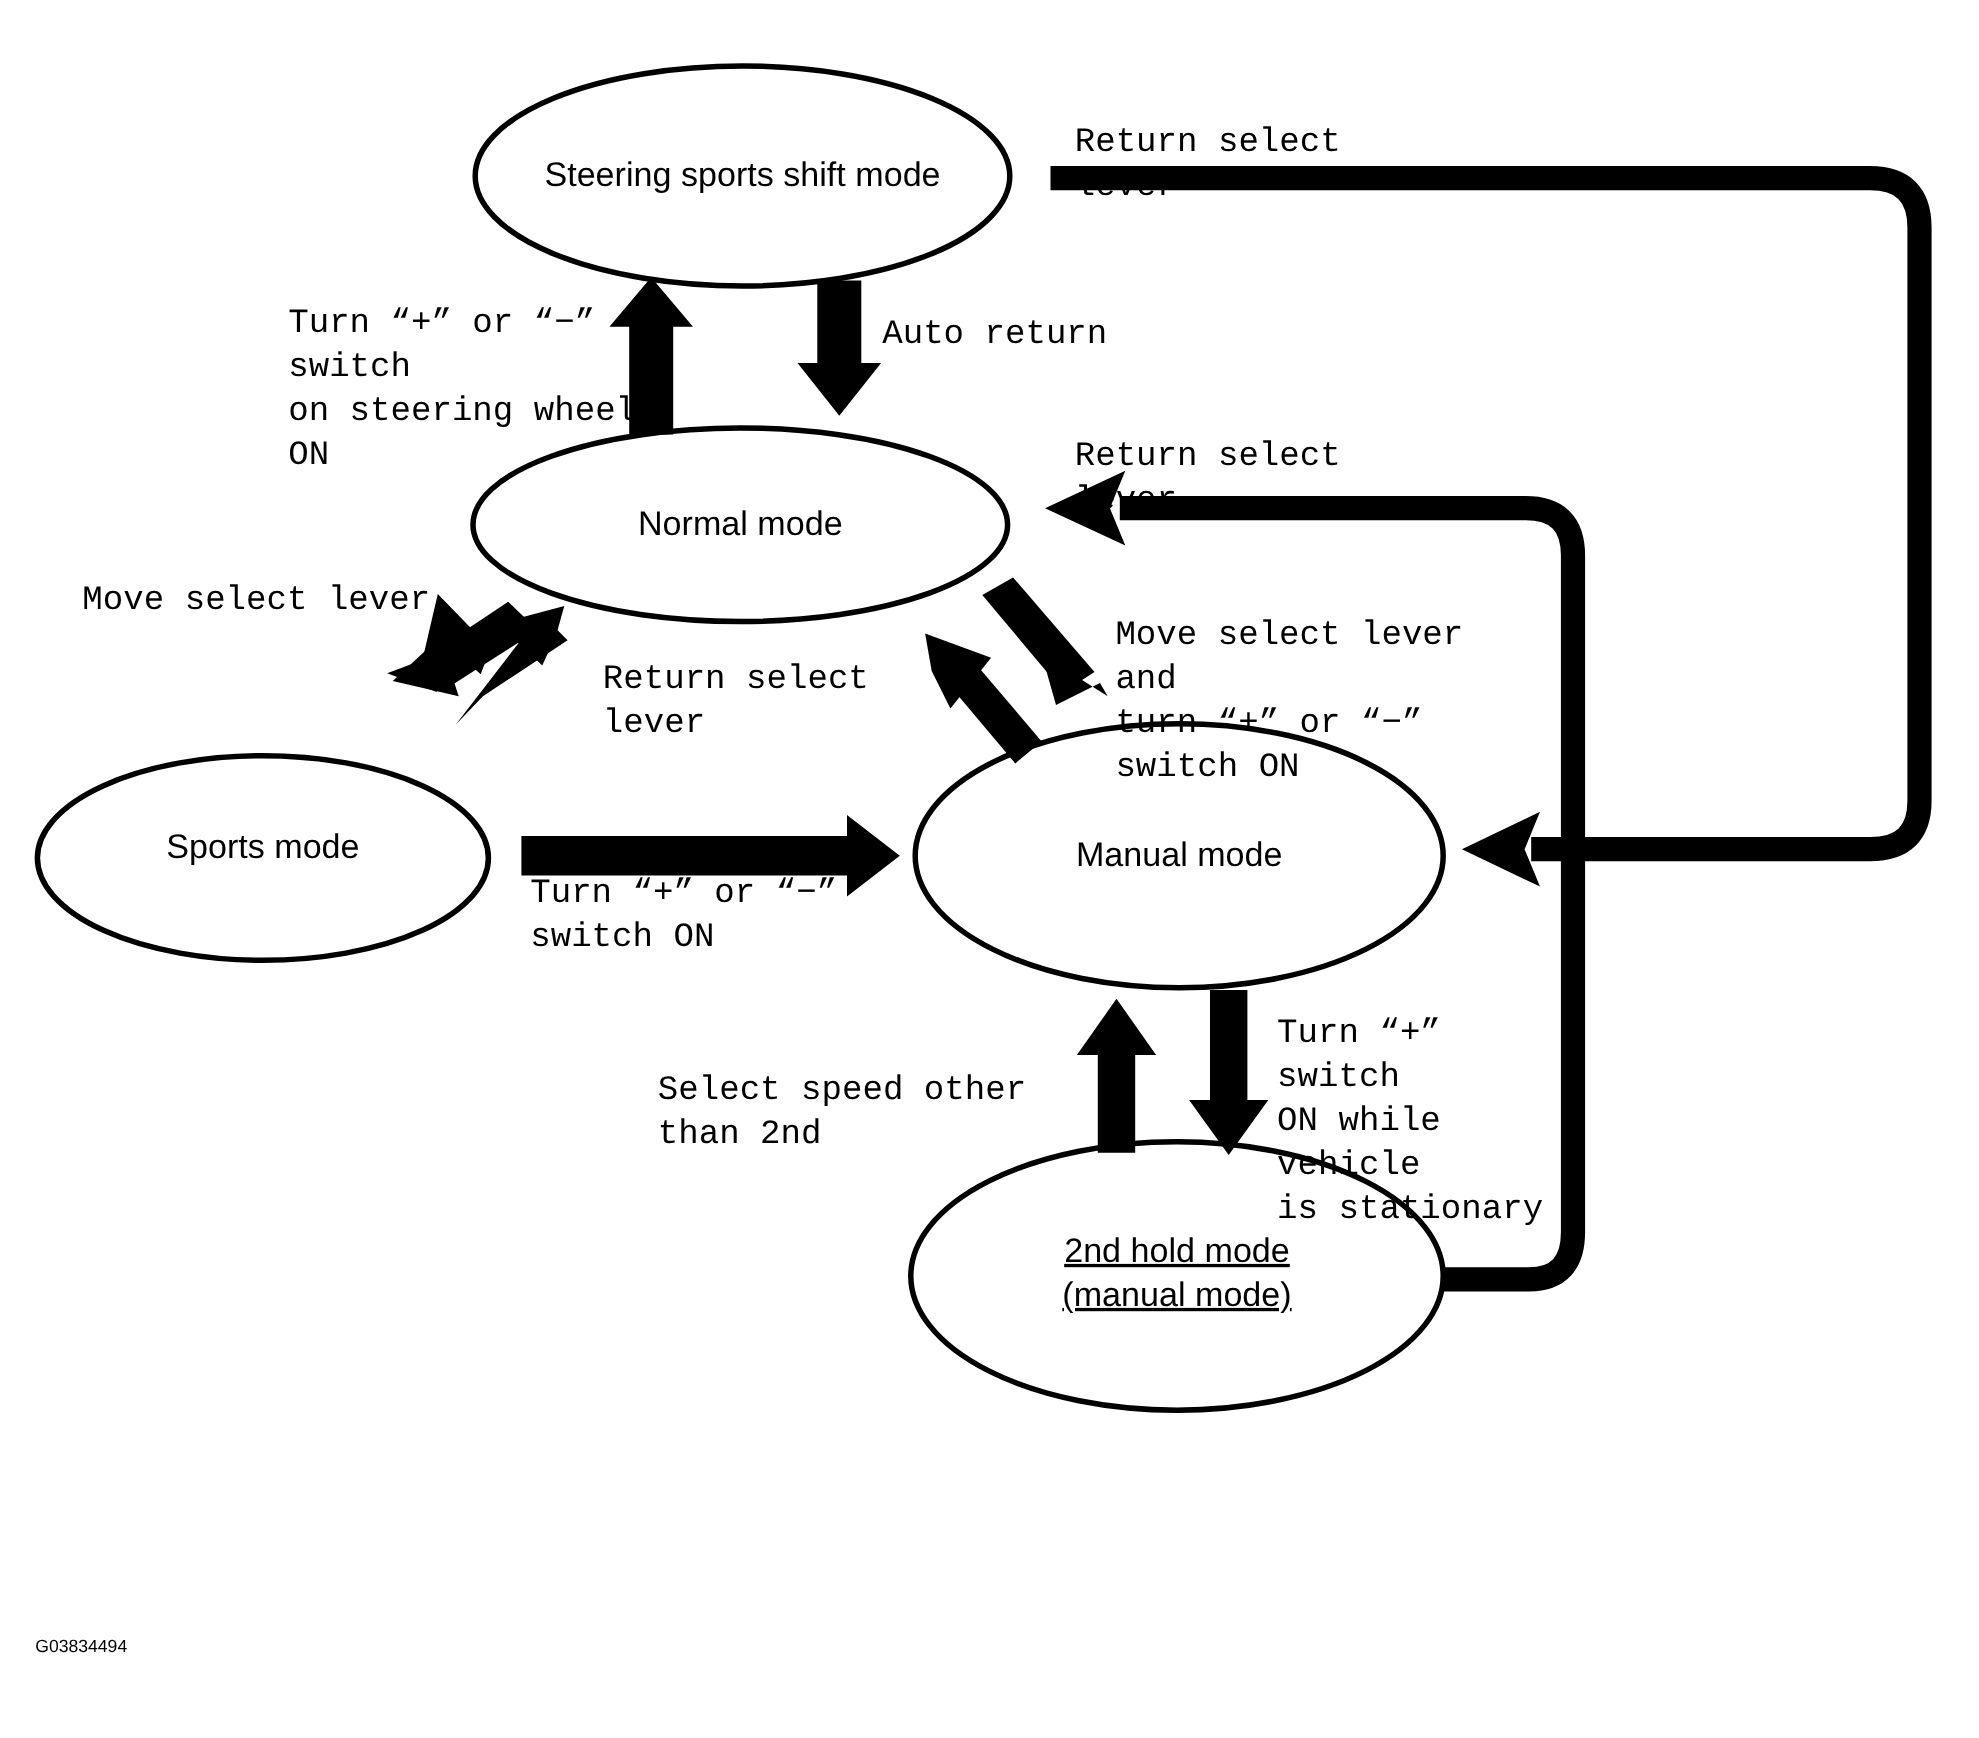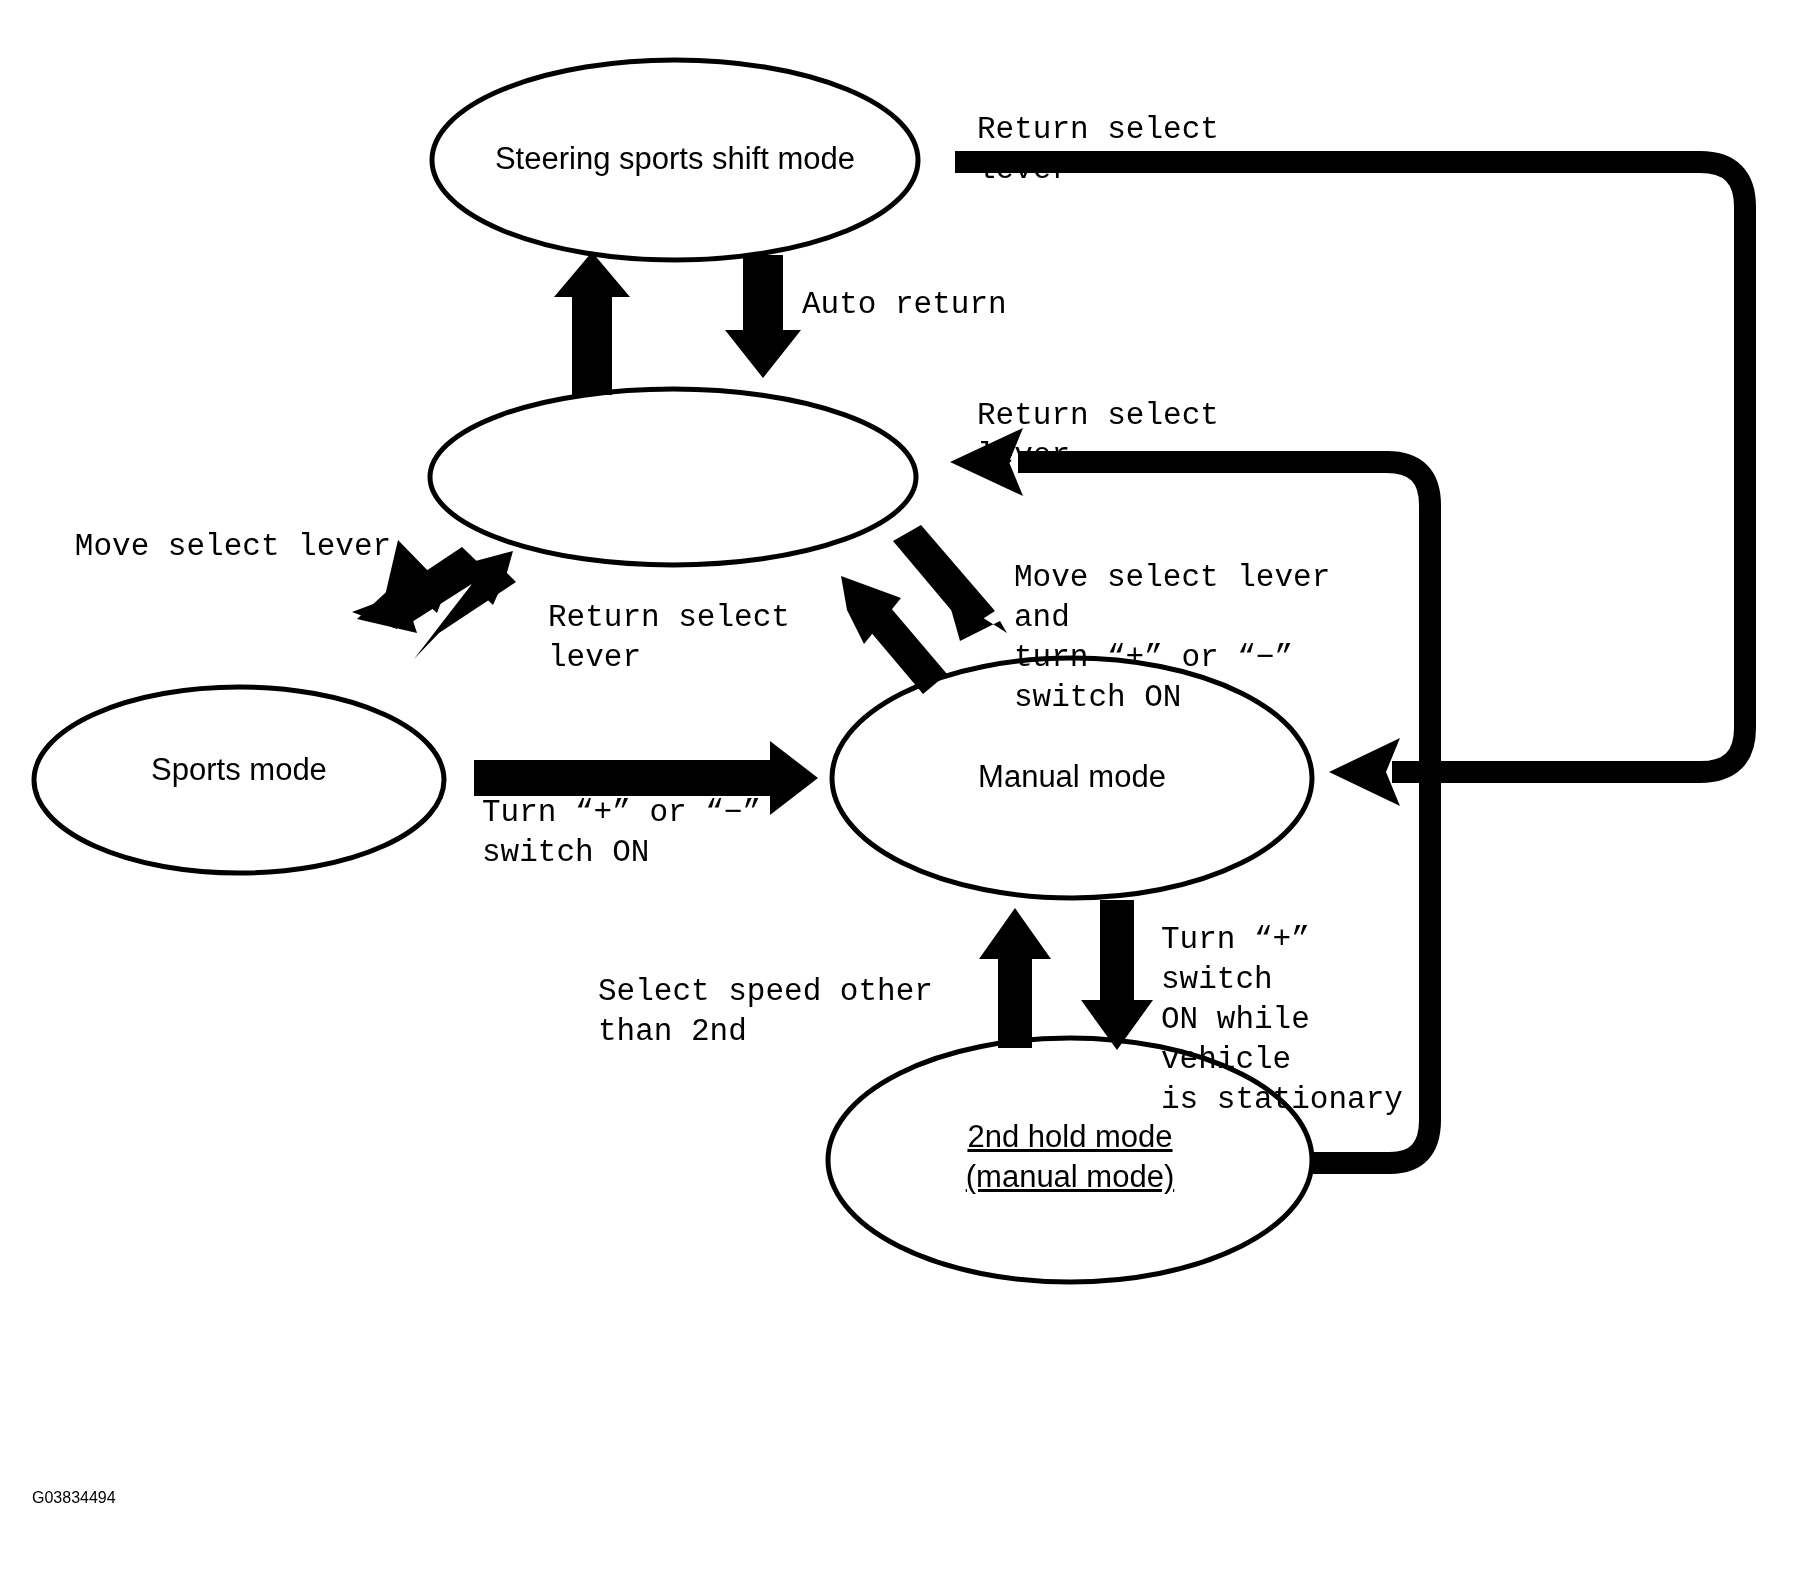--- a/index.html
+++ b/index.html
@@ -109,28 +109,31 @@
 
     <g>
       <path d="M 1312,1163 L 1390,1163 Q 1430,1163 1430,1120 L 1430,505 Q 1430,462 1387,462 L 1018,462" fill="none" stroke="#000" stroke-width="22" stroke-linecap="butt"></path>
       <polygon points="950,462 1023,428 1009,462 1023,496" fill="#000"></polygon>
     </g>
 
   </svg>
 
   <div class="node-label" style="left:432px; top:139px; width:486px;">Steering sports shift mode</div>
 
+  <div class="node-label" style="left:430px; top:456px; width:486px;">Normal mode</div>
 
   <div class="node-label" style="left:832px; top:757px; width:480px;">Manual mode</div>
 
   <div class="node-label" style="left:34px; top:750px; width:410px;">Sports mode</div>
 
   <div class="node-label" style="left:828px; top:1117px; width:484px;text-decoration:underline;">2nd hold mode
 (manual mode)</div>
 
+  <div class="edge-label left" style="left:262px; top:275px; width:330px;">Turn “+” or “−” switch
+on steering wheel ON</div>
 
   <div class="edge-label left" style="left:802px; top:285px; width:260px;">Auto return</div>
 
   <div class="edge-label left" style="left:977px; top:110px; width:330px;">Return select lever</div>
 
   <div class="edge-label left" style="left:977px; top:396px; width:330px;">Return select lever</div>
 
   <div class="edge-label left" style="left:73px; top:527px; width:320px;text-align:center;">Move select lever</div>
 
   <div class="edge-label left" style="left:548px; top:598px; width:330px;">Return select lever</div>

